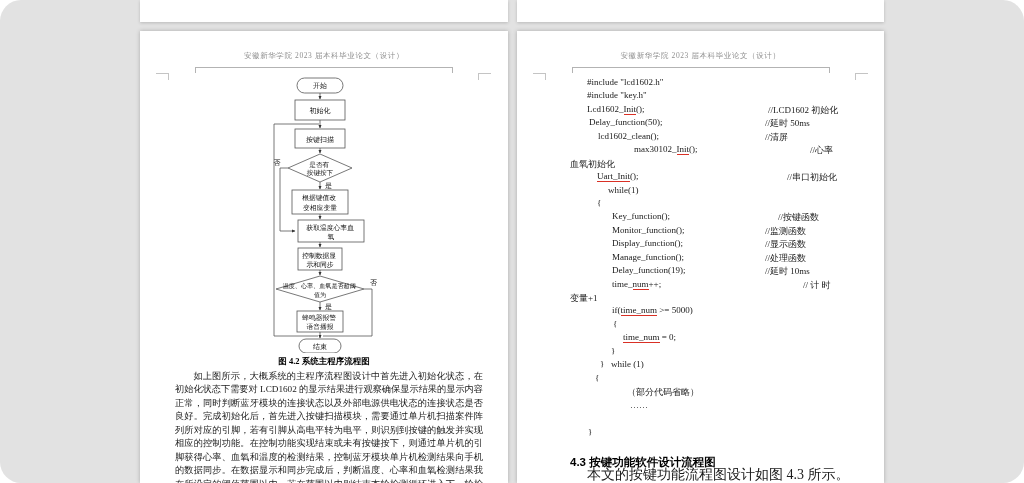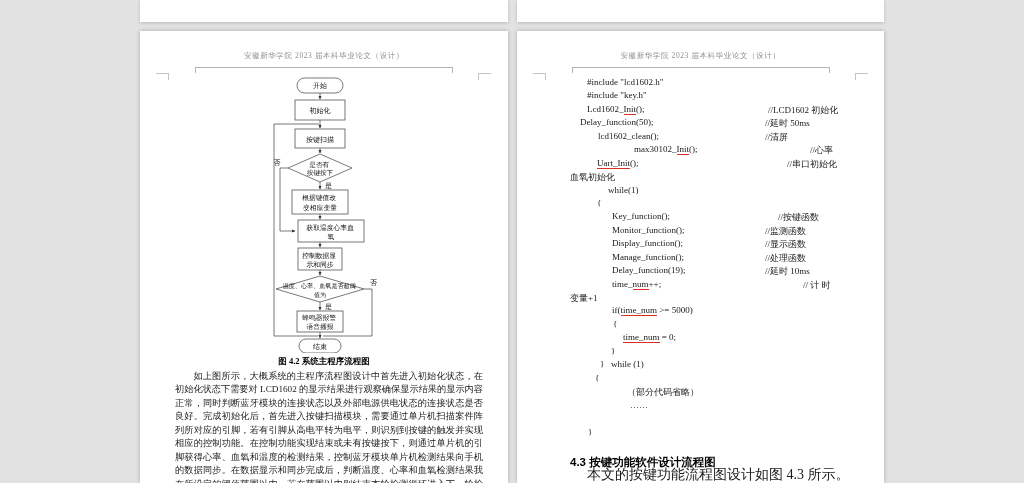--- a/index.html
+++ b/index.html
@@ -1,17 +1,17 @@
 <!DOCTYPE html>
 <html><head>
 <meta charset="utf-8">
 <style>
   html,body{margin:0;padding:0;}
   .canvas{position:relative;width:1024px;height:483px;background:#e2e2e2;overflow:hidden;
-          font-family:"Liberation Serif","DejaVu Serif",serif;color:#1a1a1a;}
+          font-family:"Liberation Serif","DejaVu Serif",serif;color:#1a1a1a;border-radius:21px;}
   .prev-strip{position:absolute;top:0;height:22px;background:#ffffff;box-shadow:0 1px 3px rgba(0,0,0,.18);}
   .page{position:absolute;top:31px;height:452px;background:#ffffff;box-shadow:0 0 4px rgba(0,0,0,.25);overflow:hidden;}
   .page-left{left:140px;width:368px;}
   .page-right{left:517px;width:367px;}
   .header-text{position:absolute;top:20px;left:0;right:0;text-align:center;font-size:7.5px;color:#8f8f8f;letter-spacing:.6px;}
   .header-rule{position:absolute;top:36px;left:55px;width:257px;border-top:1px solid #b3b3b3;}
   .tick{position:absolute;top:36px;width:1px;height:6px;background:#b3b3b3;}
   .tick.l{left:55px;}.tick.r{left:312px;}
   .crop{position:absolute;top:42px;width:12px;height:6px;}
   .crop.l{left:16px;border-top:1px solid #c4c4c4;border-right:1px solid #c4c4c4;}
@@ -143,25 +143,25 @@
     <div class="header-rule"></div>
     <div class="tick l"></div>
       <div class="tick r"></div>
     <div class="crop l"></div>
     <div class="crop r"></div>
 
     <div class="codeblock">
       <div class="crow"><span class="ccode" style="left:70px"><span>#include "lcd1602.h"</span><span class="cmark"></span><span></span></span></div>
       <div class="crow"><span class="ccode" style="left:70px"><span>#include "key.h"</span><span class="cmark"></span><span></span></span></div>
       <div class="crow"><span class="ccode" style="left:70px"><span>Lcd1602_</span><span class="cmark">Init</span><span>();</span></span><span class="ccomment" style="left:251px">//LCD1602 初始化</span></div>
-      <div class="crow"><span class="ccode" style="left:63px"><span>Delay_function(50);</span></span><span class="ccomment" style="left:248px">//延时 50ms</span></div>
+      <div class="crow"><span class="ccode" style="left:72px"><span>Delay_function(50);</span></span><span class="ccomment" style="left:248px">//延时 50ms</span></div>
       <div class="crow"><span class="ccode" style="left:81px"><span>lcd1602_clean();</span></span><span class="ccomment" style="left:248px">//清屏</span></div>
       <div class="crow"><span class="ccode" style="left:117px"><span>max30102_</span><span class="cmark">Init</span><span>();</span></span><span class="ccomment" style="left:293px">//心率</span></div>
+      <div class="crow"><span class="ccode" style="left:53px"><span>血氧初始化</span></span></div>
       <div class="crow"><span class="ccode" style="left:80px"><span></span><span class="cmark">Uart_Init</span><span>();</span></span><span class="ccomment" style="left:270px">//串口初始化</span></div>
-      <div class="crow"><span class="ccode" style="left:53px"><span>血氧初始化</span></span></div>
       <div class="crow"><span class="ccode" style="left:91px"><span>while(1)</span></span></div>
       <div class="crow"><span class="ccode" style="left:80px"><span>{</span></span></div>
       <div class="crow"><span class="ccode" style="left:95px"><span>Key_function();</span></span><span class="ccomment" style="left:261px">//按键函数</span></div>
       <div class="crow"><span class="ccode" style="left:95px"><span>Monitor_function();</span></span><span class="ccomment" style="left:248px">//监测函数</span></div>
       <div class="crow"><span class="ccode" style="left:95px"><span>Display_function();</span></span><span class="ccomment" style="left:248px">//显示函数</span></div>
       <div class="crow"><span class="ccode" style="left:95px"><span>Manage_function();</span></span><span class="ccomment" style="left:248px">//处理函数</span></div>
       <div class="crow"><span class="ccode" style="left:95px"><span>Delay_function(19);</span></span><span class="ccomment" style="left:248px">//延时 10ms</span></div>
       <div class="crow"><span class="ccode" style="left:95px"><span>time_</span><span class="cmark">num</span><span>++;</span></span><span class="ccomment" style="left:286px">// 计 时</span></div>
       <div class="crow"><span class="ccode" style="left:53px"><span>变量+1</span></span></div>
       <div class="crow"><span class="ccode" style="left:95px"><span>if(</span><span class="cmark">time_num</span><span> &gt;= 5000)</span></span></div>

